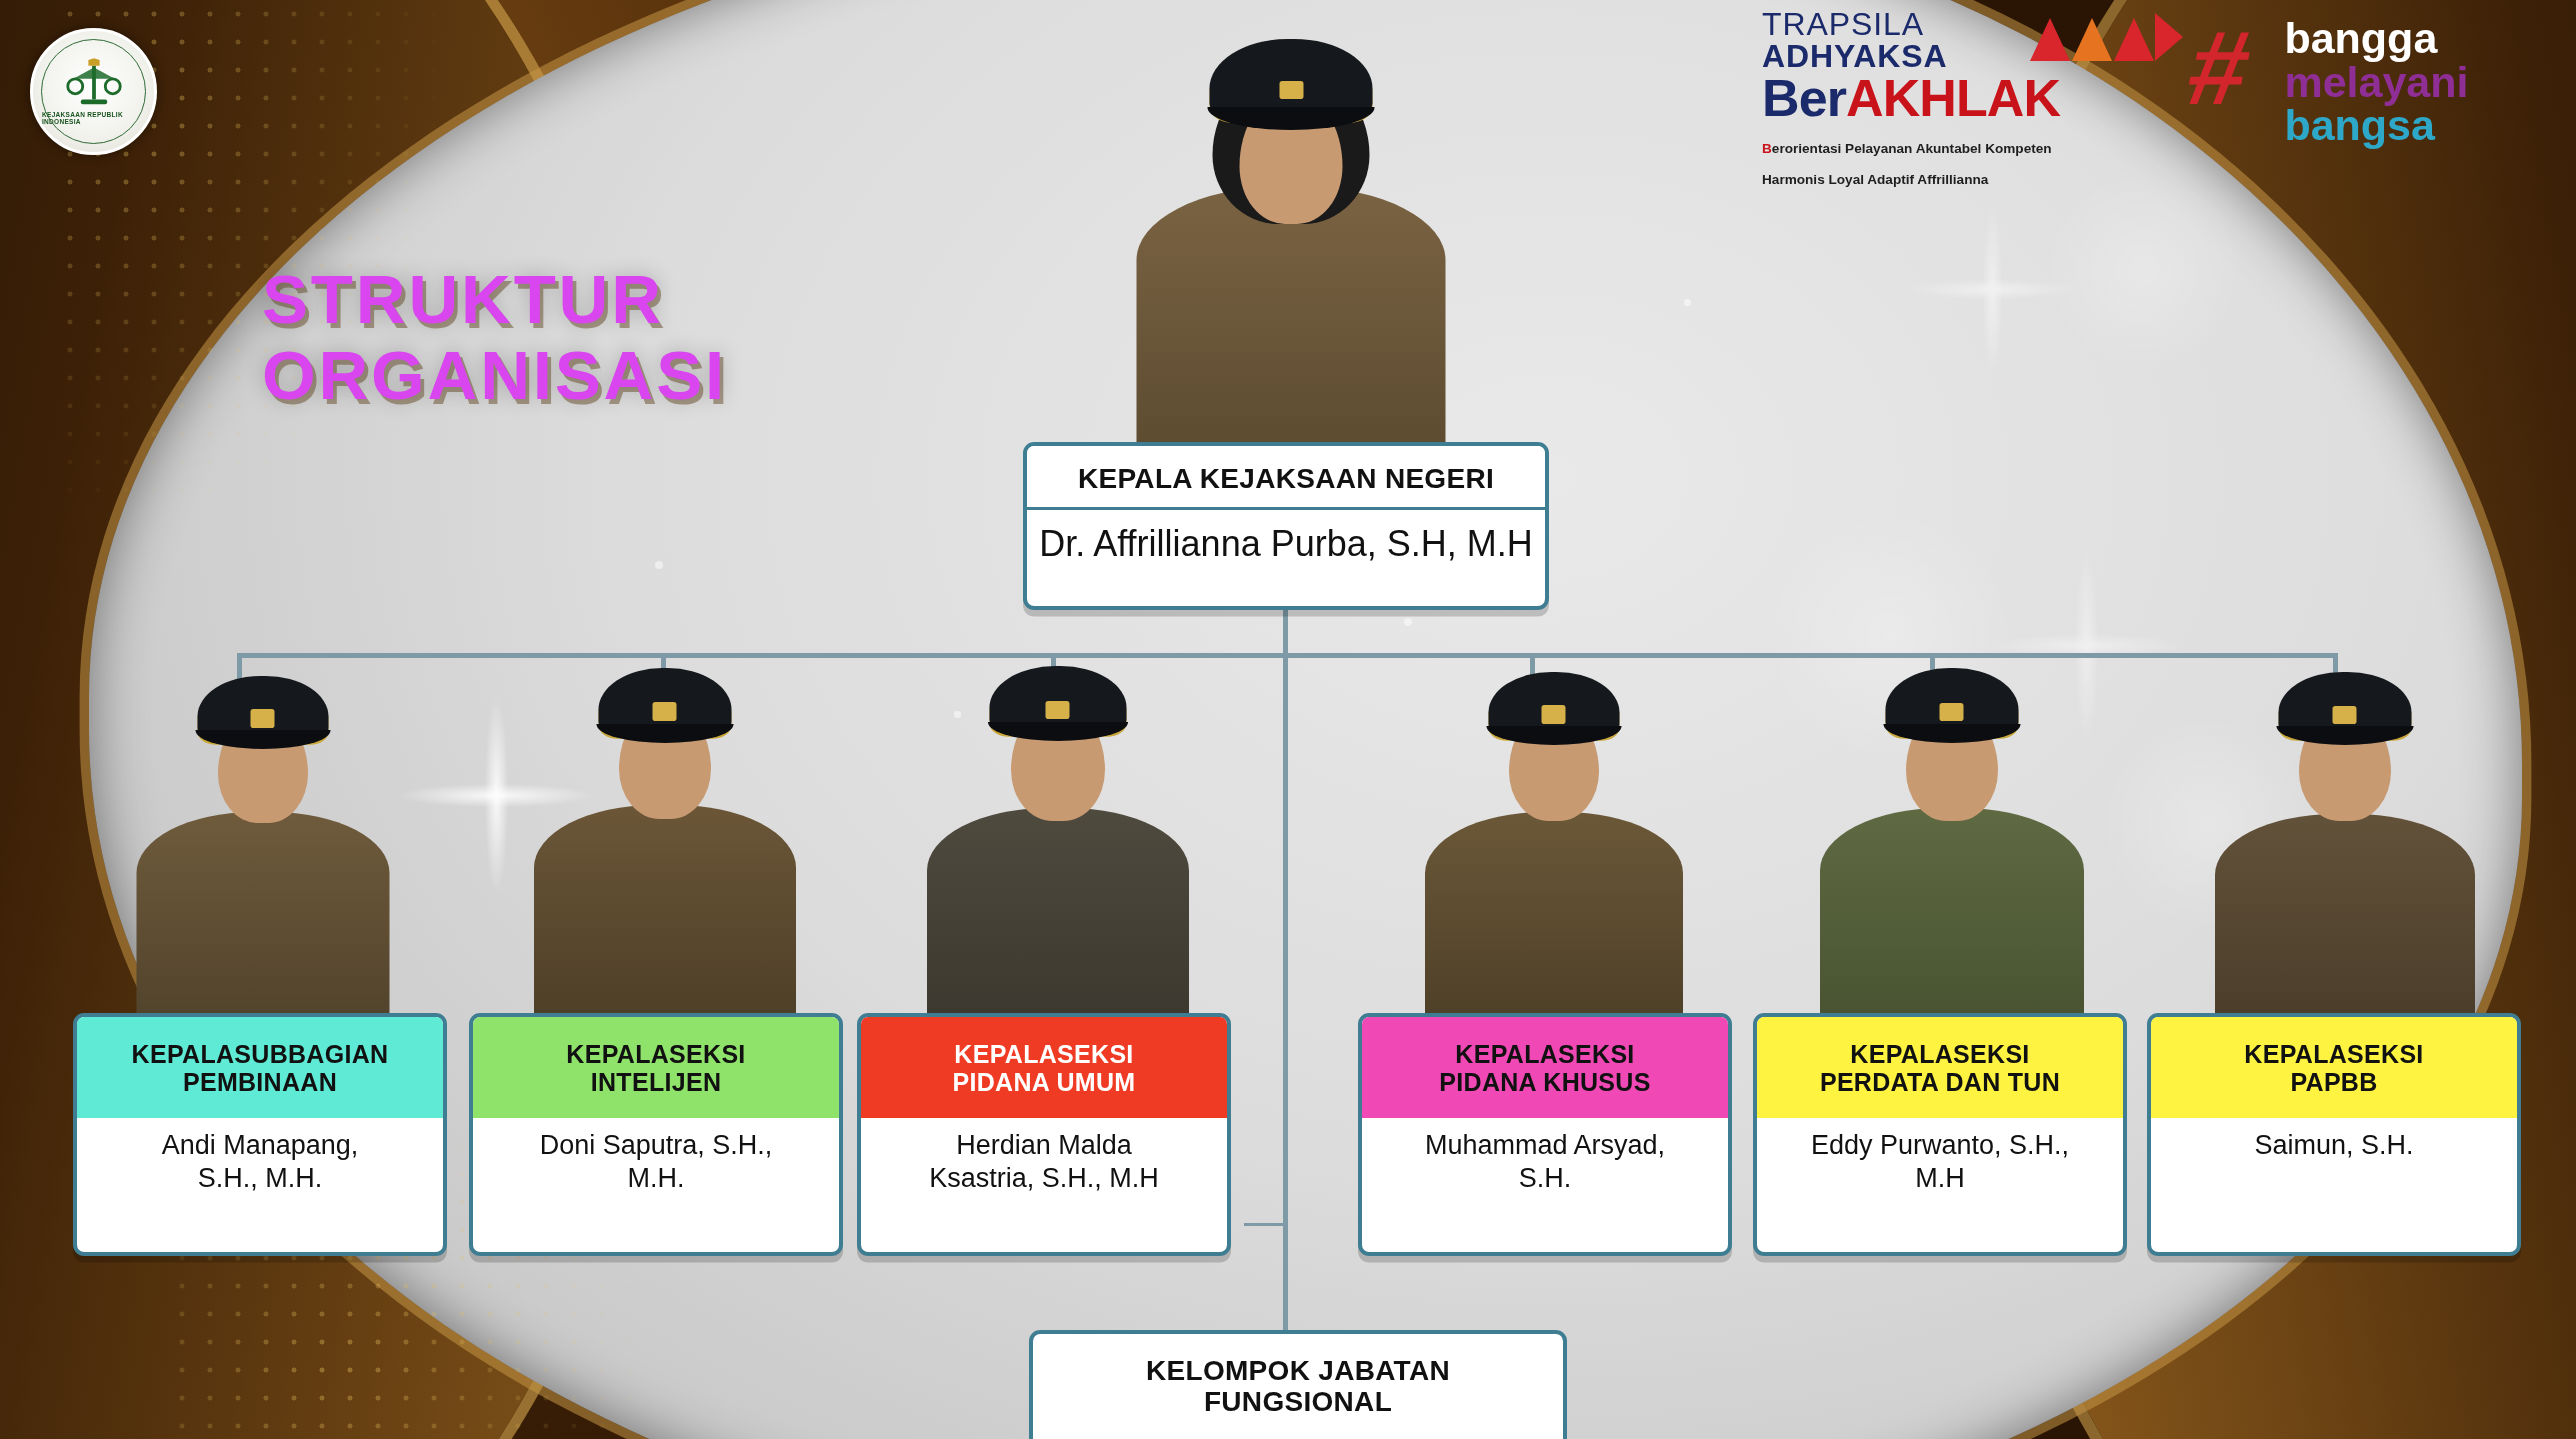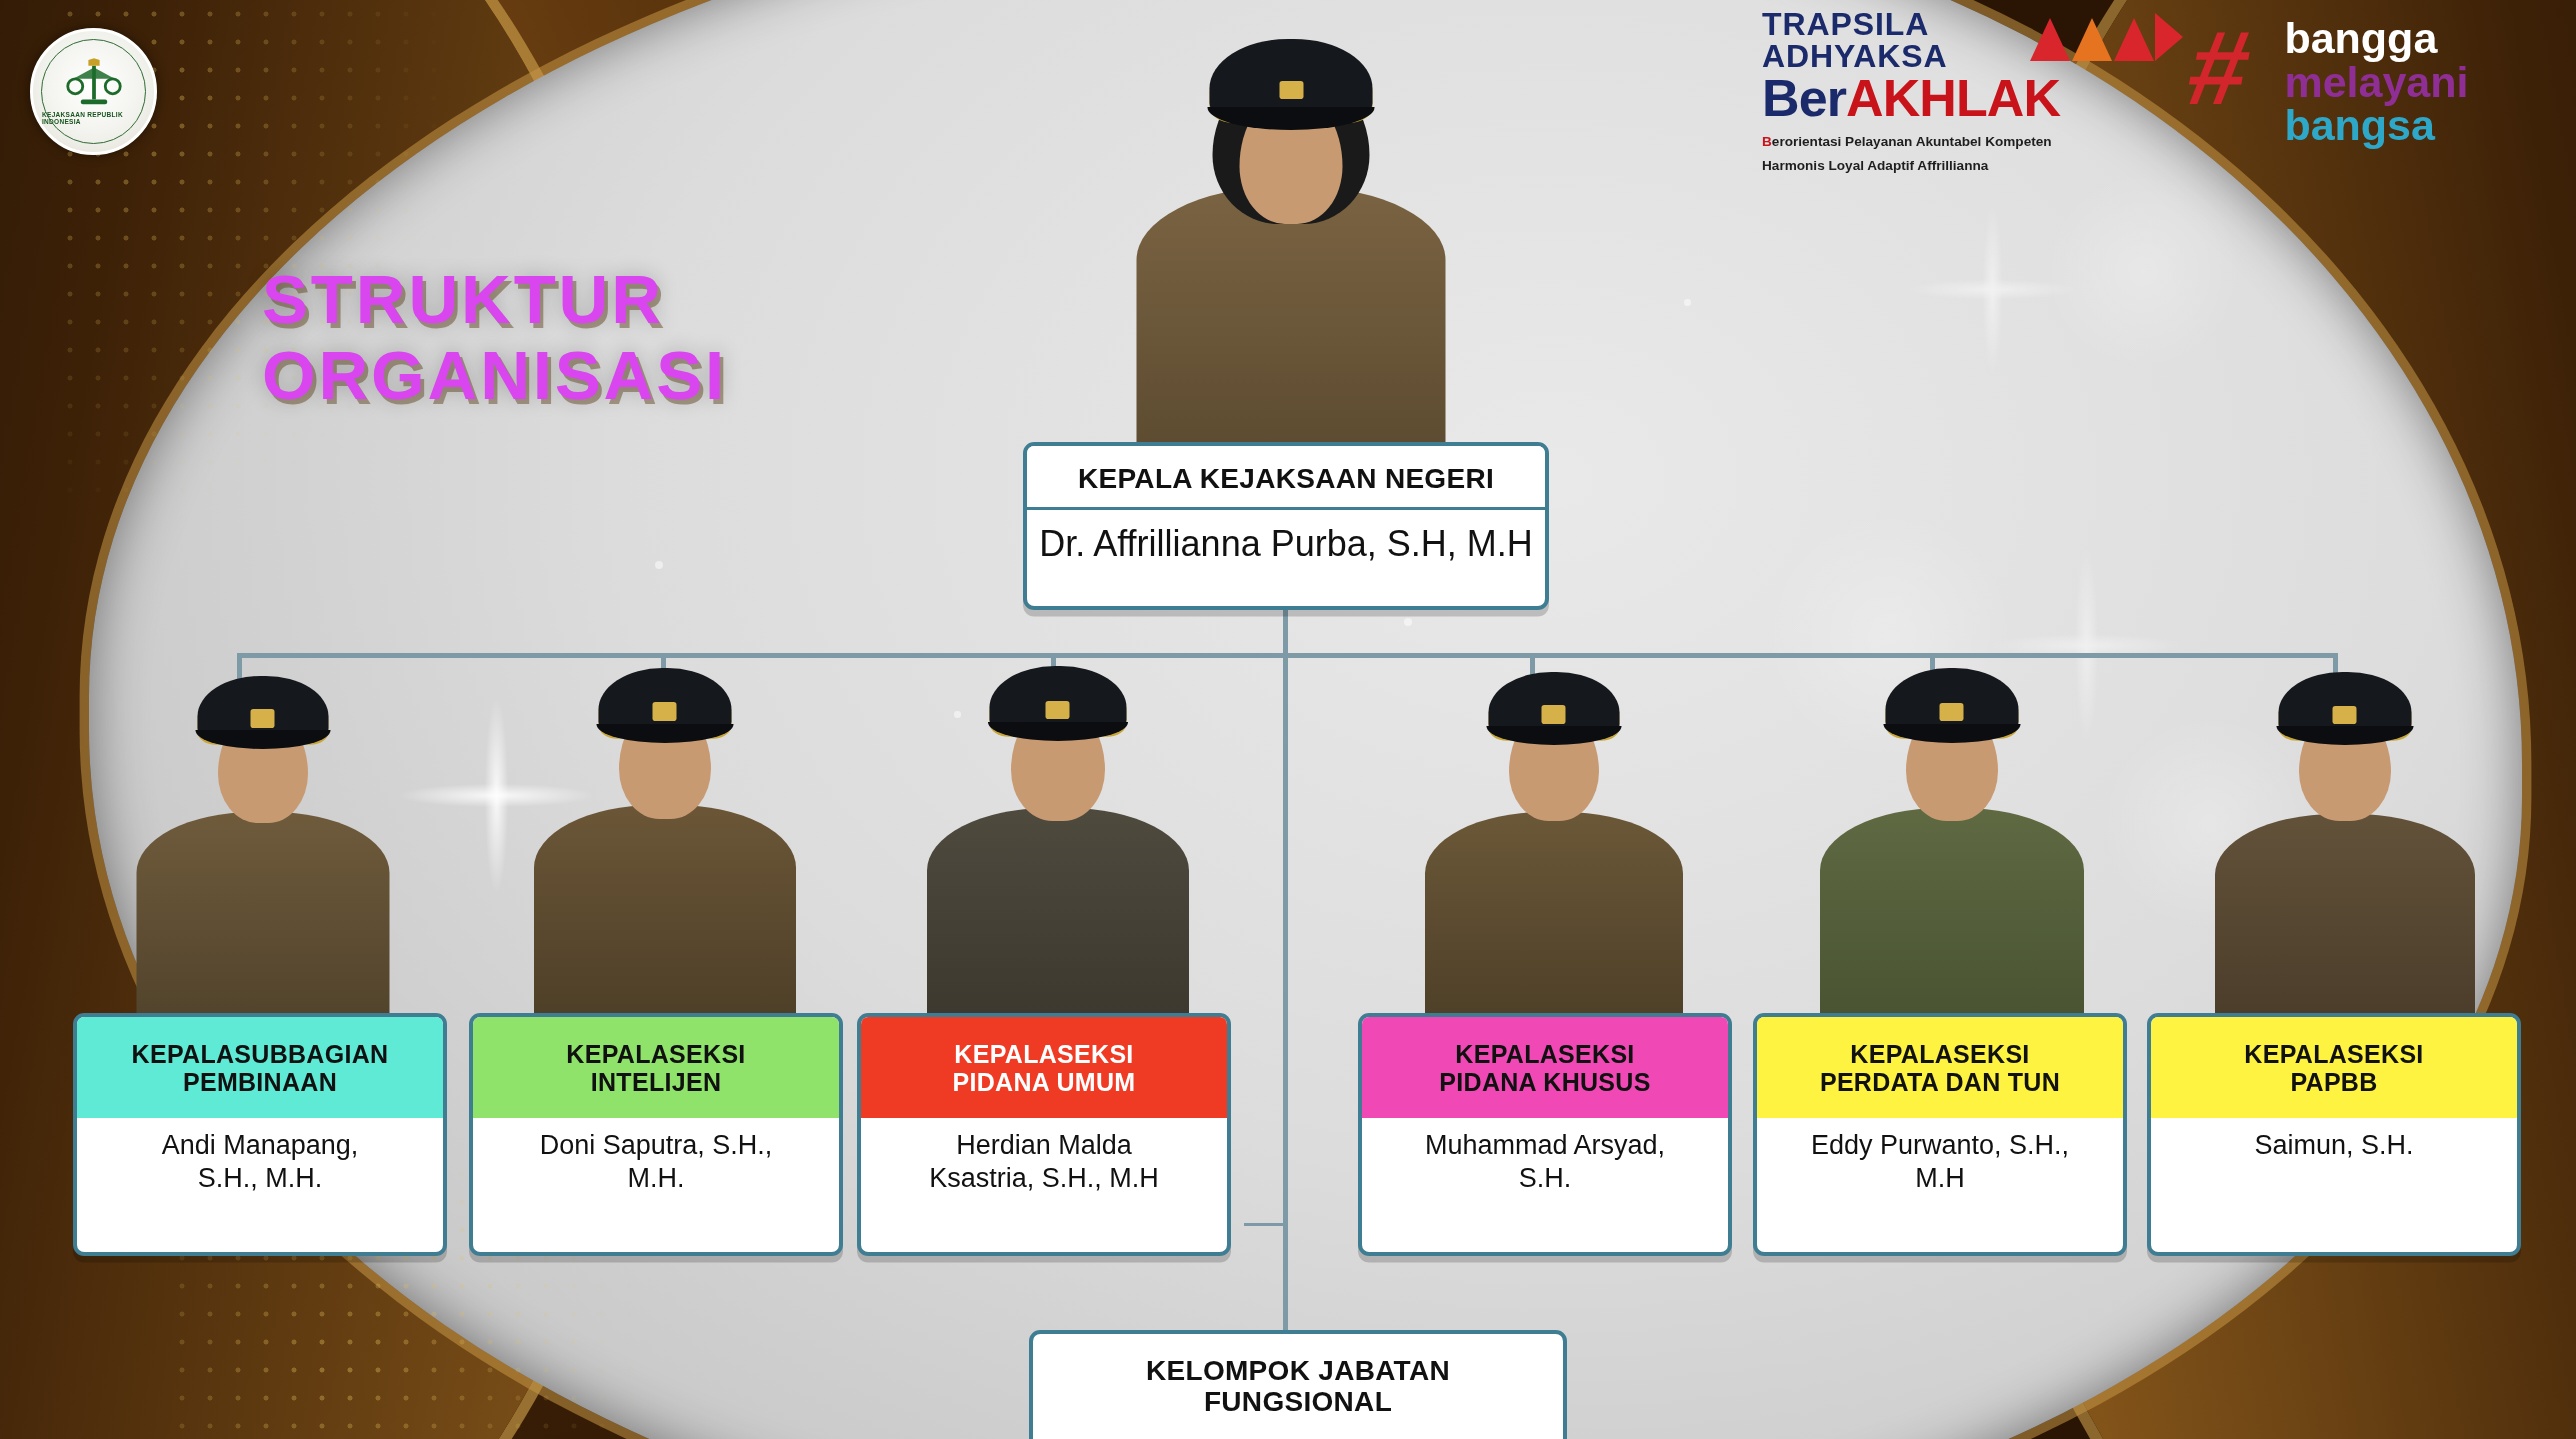--- a/index.html
+++ b/index.html
@@ -87,26 +87,26 @@
     display: flex; flex-direction: column; align-items: center; justify-content: center;
     color: #19541f;
   }
   #seal .seal-txt { font-size: 6.5px; font-weight: bold; letter-spacing: 0.3px; margin-top: 2.8px; }
 
   #berakhlak {
     position: absolute; right: 402px; top: 7.5px;
     width: 412px; height: 150px;
     text-align: left; line-height: 1;
   }
-  #berakhlak .l1 { font-size: 32px; font-weight: bold; color: #1b2a6b; letter-spacing: 0.9px; }
+  #berakhlak .l1 { font-size: 32px; font-weight: normal; color: #1b2a6b; letter-spacing: 0.9px; }
   #berakhlak .l2 { font-size: 32px; font-weight: bold; color: #1b2a6b; letter-spacing: 0.9px; }
   #berakhlak .l3 { font-size: 52px; font-weight: bold; letter-spacing: -0.9px; }
   #berakhlak .l3 .a { color: #1b2a6b; }
   #berakhlak .l3 .b { color: #c9131b; }
-  #berakhlak .tag { font-size: 13.6px; font-weight: bold; color: #1e1e1e; margin-top: 11px; }
+  #berakhlak .tag { font-size: 13.6px; font-weight: bold; color: #1e1e1e; margin-top: 18px; }
   #berakhlak .tag .hi { color: #c9131b; }
   #berakhlak .chevrons {
     position: absolute; right: -9.4px; top: 5.6px; display: flex; align-items: flex-end; gap: 1.9px;
   }
   .chev { width: 0; height: 0; border-left: 20.6px solid transparent; border-right: 20.6px solid transparent; }
   .chev.c1 { border-bottom: 43px solid #d8262c; }
   .chev.c2 { border-bottom: 43px solid #e6731f; }
   .chev.c3 { border-bottom: 43px solid #d8262c; }
   .chev.arrow {
     width: 0; height: 0; border-left: 0; border-right: 0;

